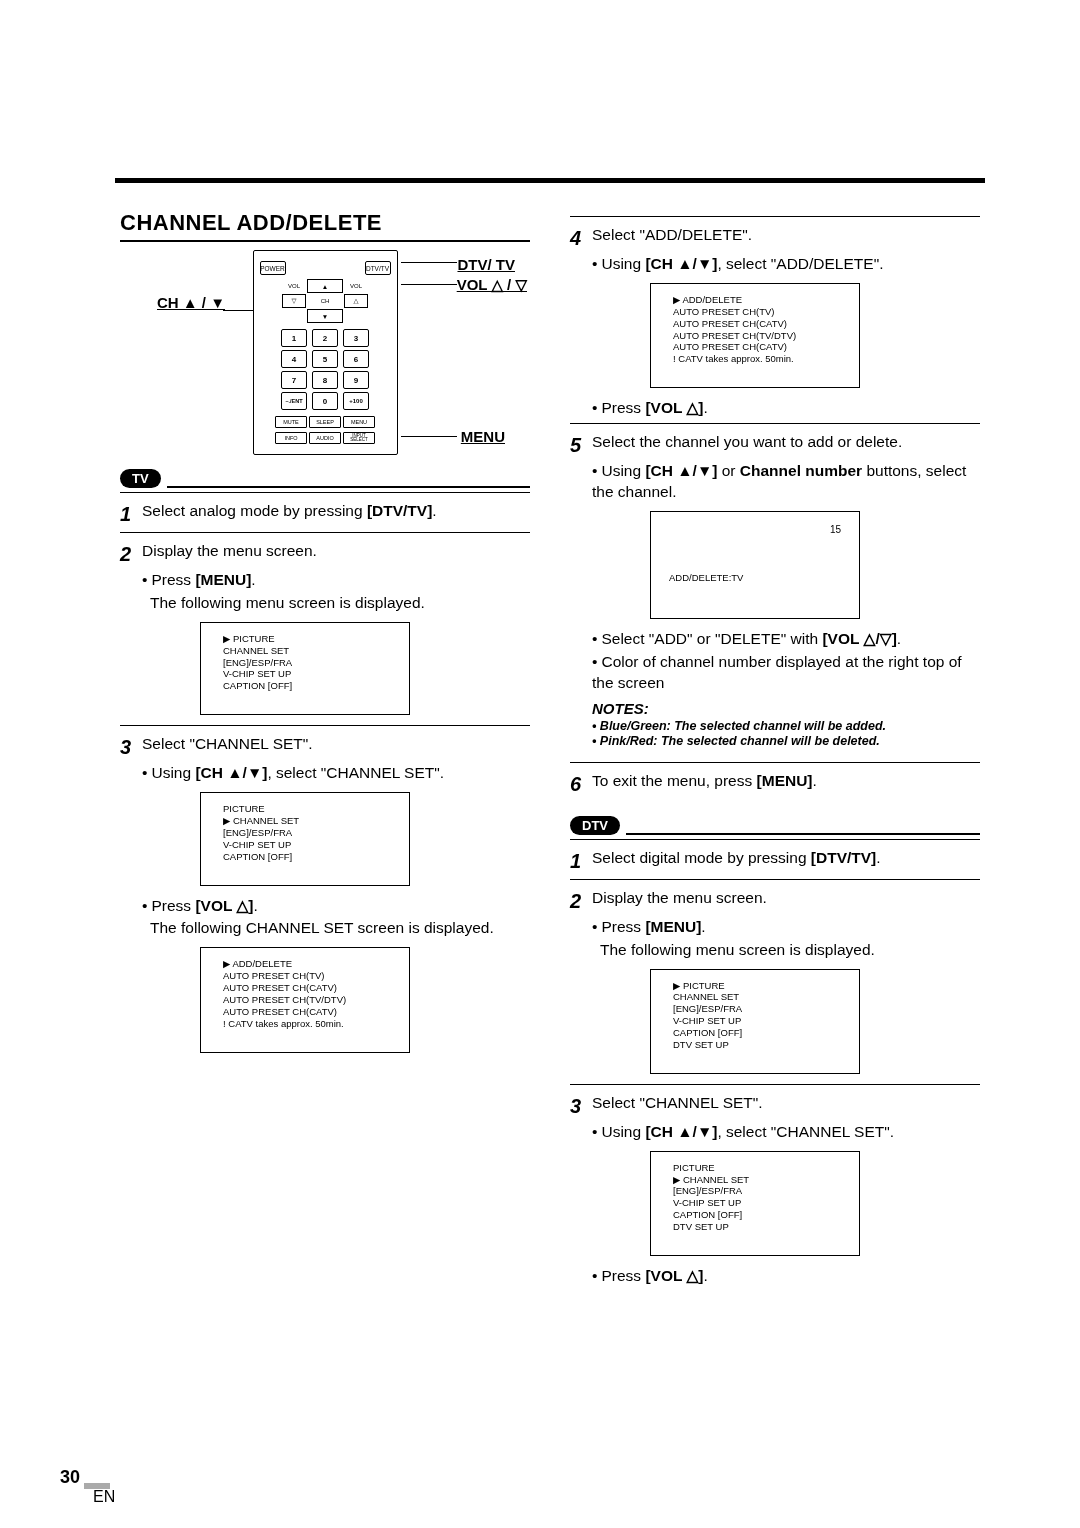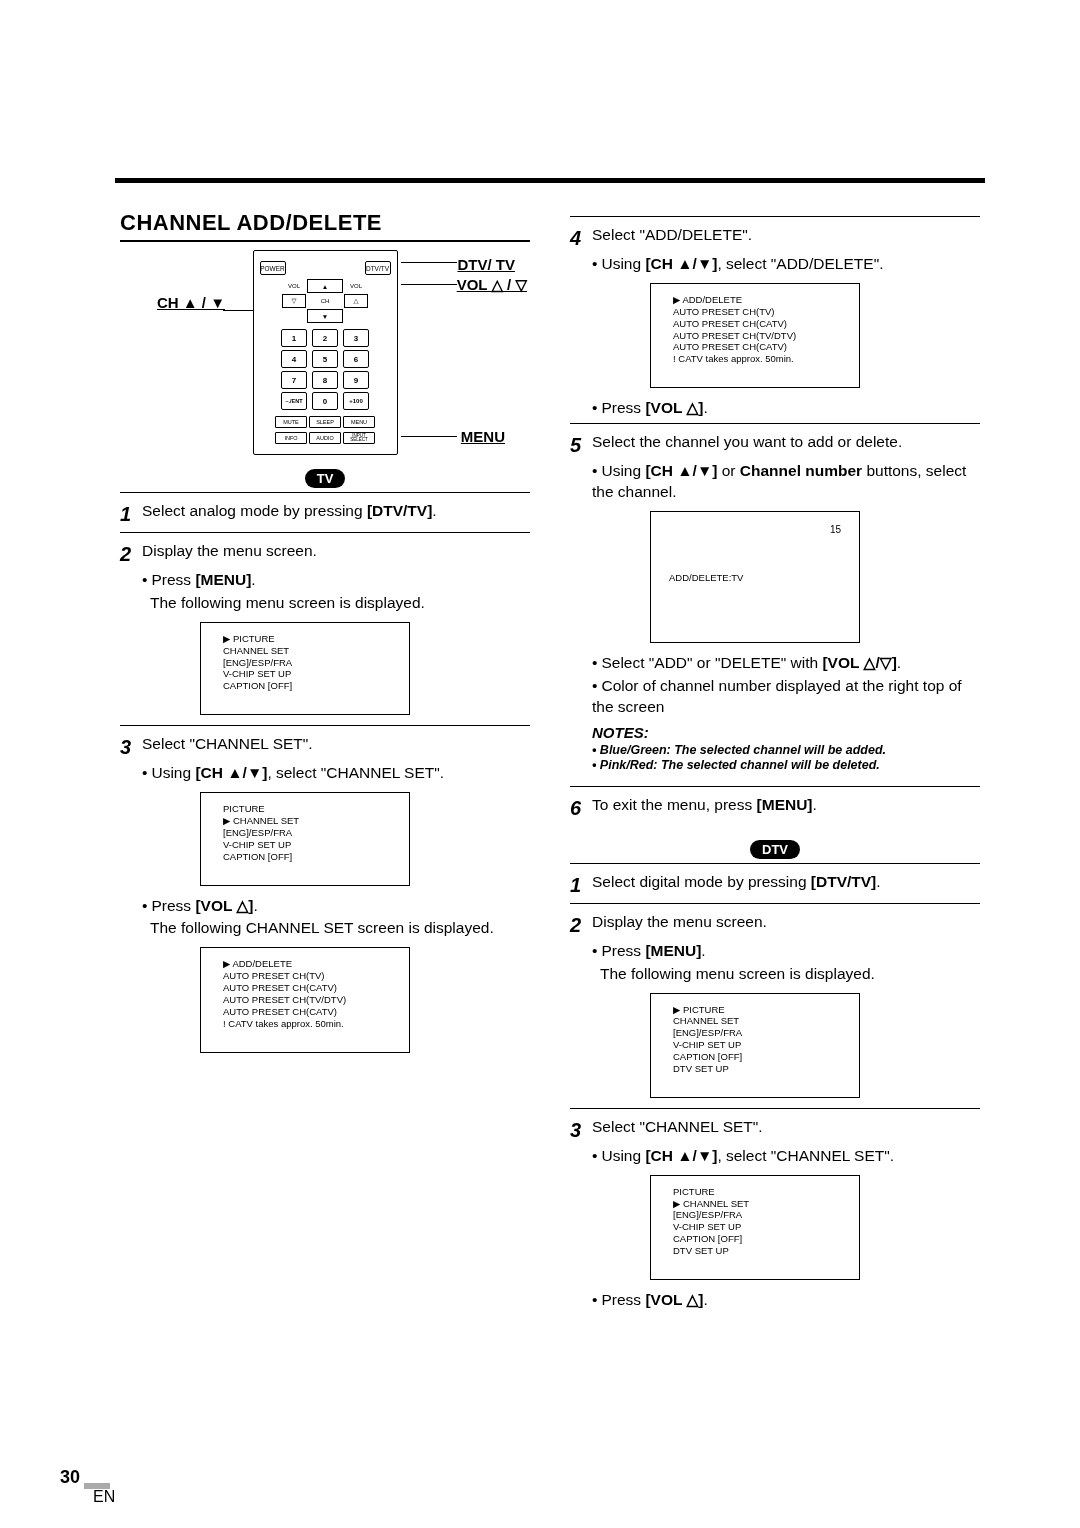--- a/index.html
+++ b/index.html
@@ -114,23 +114,22 @@
     background: #000;
     color: #fff;
     font-size: 13px;
     font-weight: bold;
     padding: 2px 12px;
     border-radius: 10px;
     vertical-align: middle;
   }
   .mode-line {
     display: flex;
-    align-items: center;
+    align-items: flex-end;
     margin: 6px 0 4px 0;
-    flex-direction: column;
   }
   .mode-line .rule {
     flex: 1;
     height: 2px;
     background: #000;
     margin-left: 6px;
   }
   .thin-rule { height: 1px; background: #000; margin: 4px 0 8px 0; }
   .step {
     display: flex;
@@ -159,21 +158,21 @@
     margin: 8px 0 10px 40px;
     padding: 10px 0 22px 22px;
     box-sizing: border-box;
     font-size: 9.5px;
     line-height: 1.25;
     position: relative;
   }
   .osdbox .line { white-space: nowrap; }
   .osdbox.channel15 {
     padding: 12px 14px 14px 18px;
-    height: 132px;
+    height: 108px;
   }
   .osdbox.channel15 .num15 { text-align: right; font-size: 10px; margin-bottom: 36px; margin-right: 4px;}
   .notes-h {
     font-size: 15px;
     font-weight: bold;
     font-style: italic;
     margin: 6px 0 2px 22px;
   }
   .note-line {
     font-size: 12.5px;

